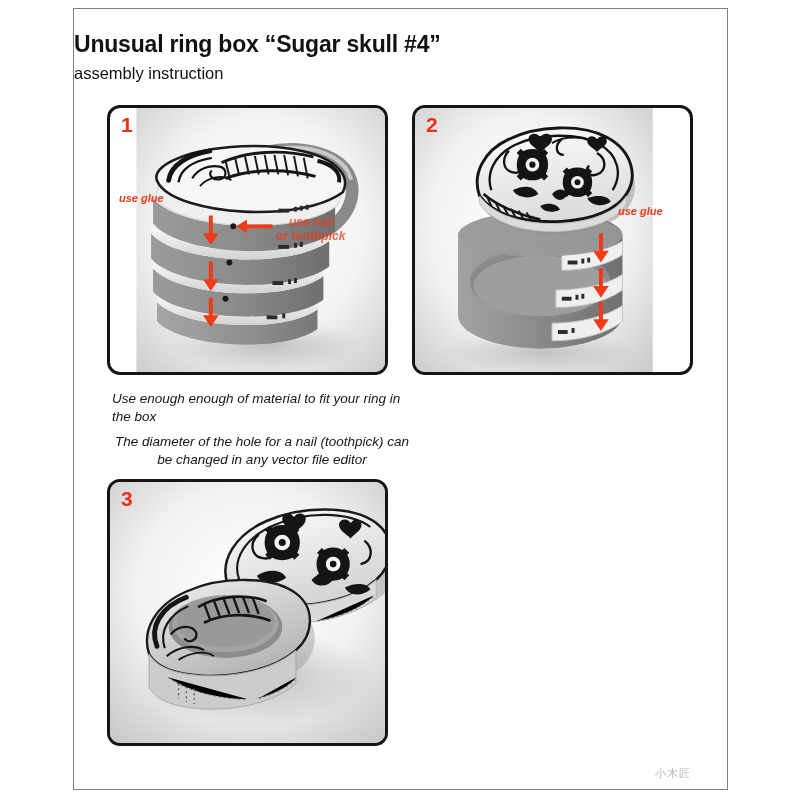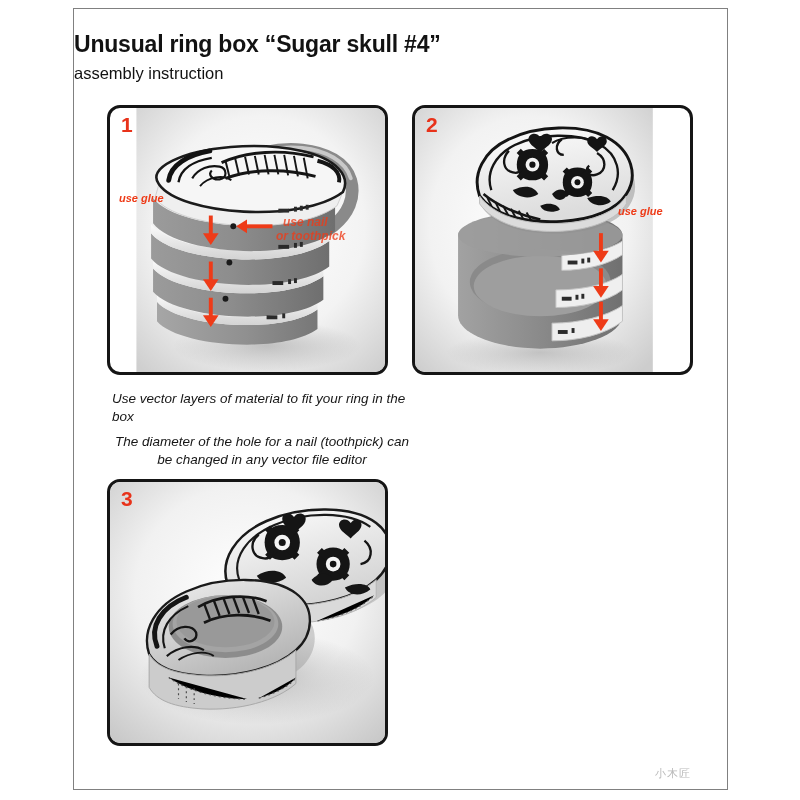--- a/index.html
+++ b/index.html
@@ -192,21 +192,21 @@
           <rect x="101" y="194" width="4" height="20"></rect>
           <polygon points="95,212 111,212 103,224"></polygon>
 
           <rect x="140" y="119" width="26" height="4"></rect>
           <polygon points="140,114 140,128 129,121"></polygon>
         </g>
       </svg>
     </div>
 
     <div class="ann" style="left:9px;top:84px;">use glue</div>
-    <div class="ann faded small" style="left:173px;top:108px;">use nail</div>
+    <div class="ann faded small" style="left:179px;top:108px;">use nail</div>
     <div class="ann faded small" style="left:166px;top:122px;">or toothpick</div>
   </div>
 
   <div class="panel" id="panel-2">
     <div class="panel-number">2</div>
 
     <div class="stage">
       <svg viewBox="0 0 281 270" preserveAspectRatio="xMidYMid slice">
         <defs>
           <radialGradient id="bg2" cx="48%" cy="45%" r="72%">
@@ -313,21 +313,21 @@
           <polygon points="182,182 198,182 190,194"></polygon>
           <rect x="188" y="198" width="4" height="20"></rect>
           <polygon points="182,216 198,216 190,228"></polygon>
         </g>
       </svg>
     </div>
 
     <div class="ann" style="left:203px;top:97px;">use glue</div>
   </div>
 
-  <div class="note" id="note-1">Use vector layers of material to fit your ring in the box</div>
+  <div class="note" id="note-1">Use enough enough of material to fit your ring in the box</div>
   <div class="note" id="note-2">The diameter of the hole for a nail (toothpick) can be changed in any vector file editor</div>
 
   <div class="panel" id="panel-3">
     <div class="panel-number">3</div>
 
     <div class="stage">
       <svg viewBox="0 0 281 267" preserveAspectRatio="xMidYMid slice">
         <defs>
           <radialGradient id="bg3" cx="50%" cy="42%" r="74%">
             <stop offset="0%" stop-color="#ffffff"></stop>

